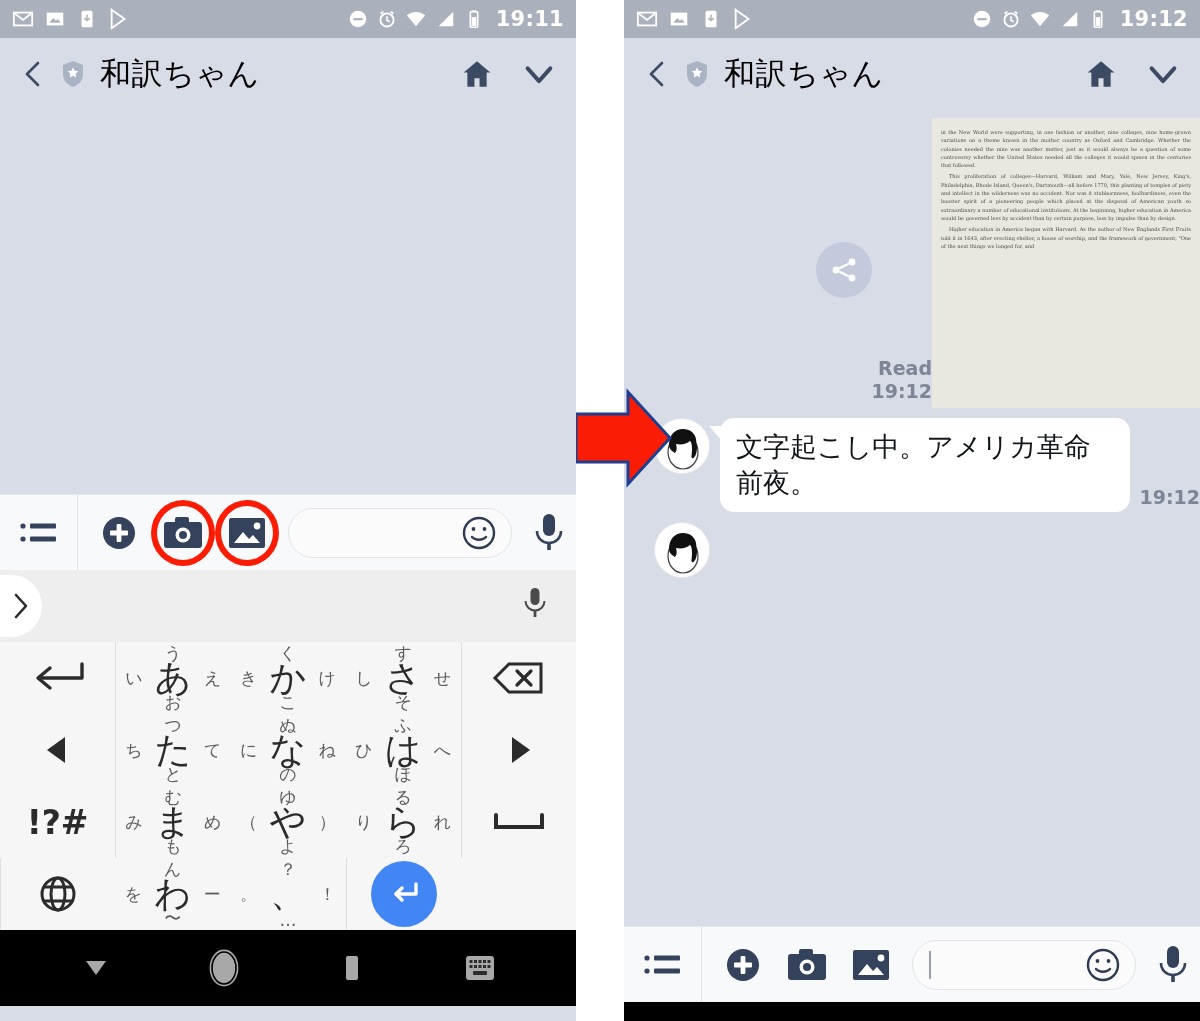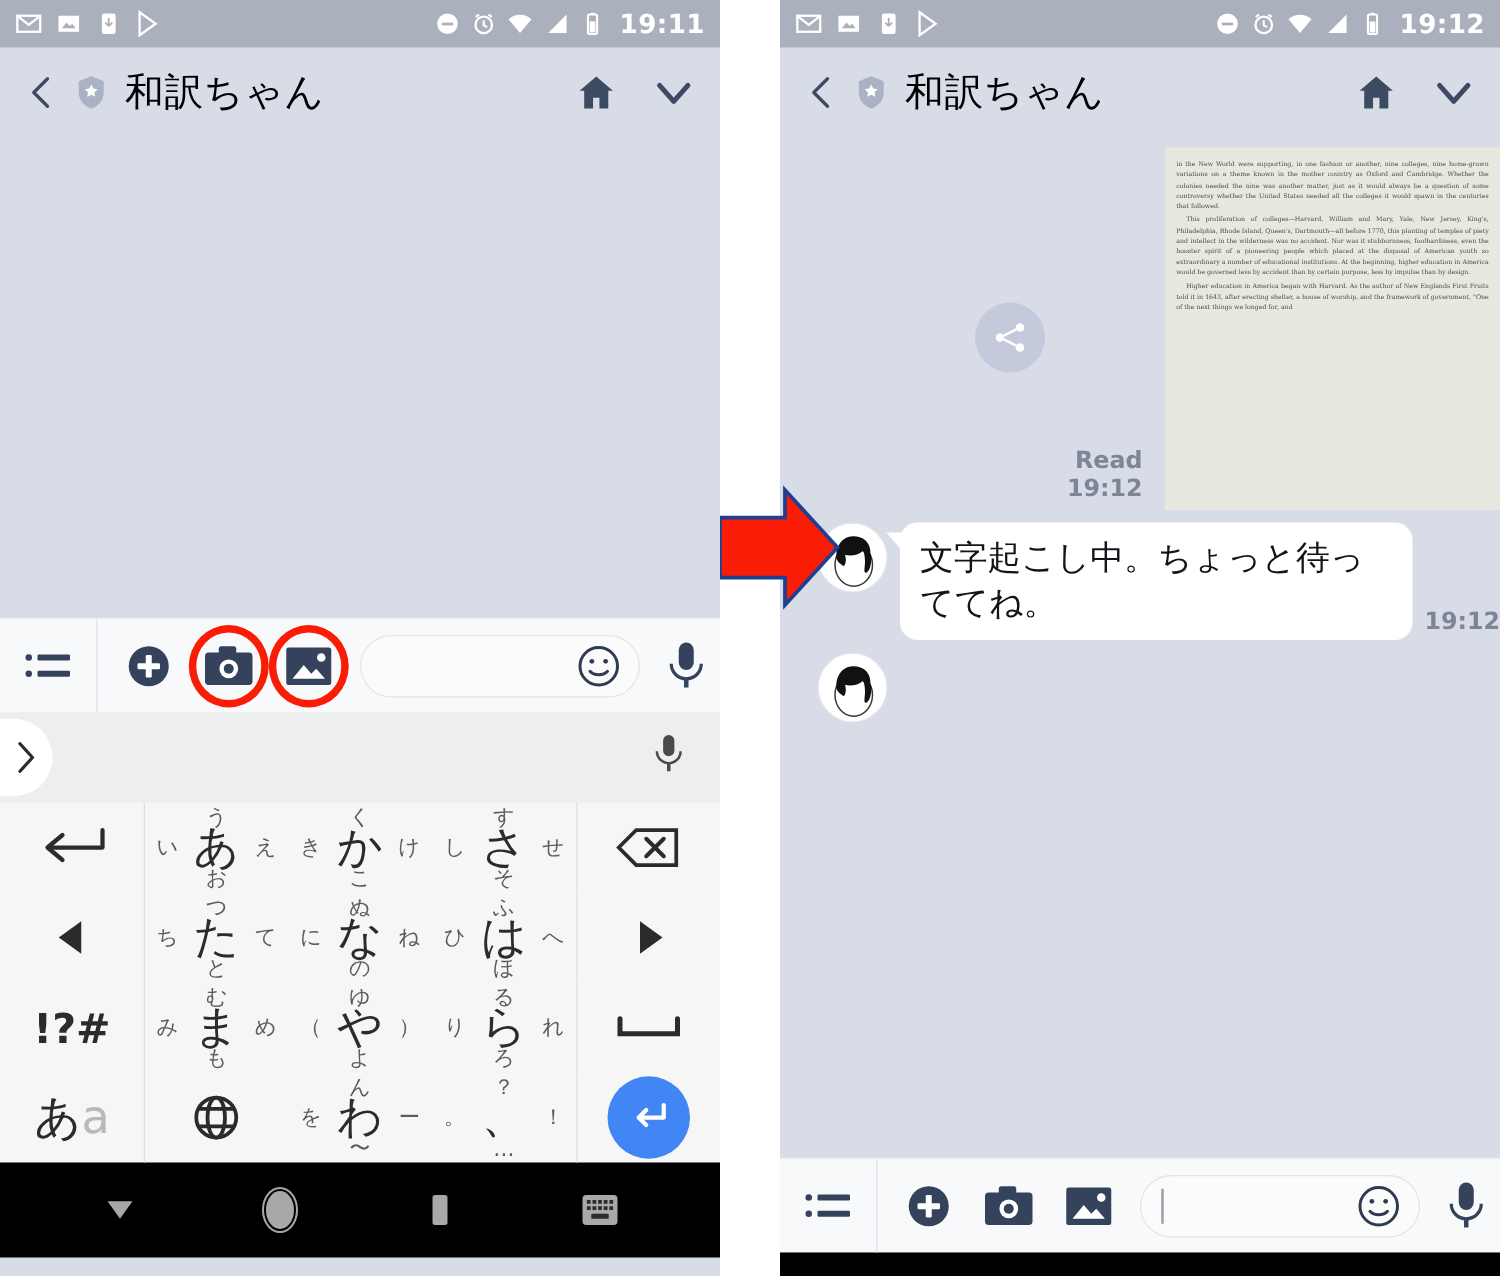--- a/index.html
+++ b/index.html
@@ -41,21 +41,21 @@
   .hd-ico { width: 34px; height: 34px; flex: none; }
 
   
   .chatbody { position: relative; background: #d8dce7; }
   .phone.left .chatbody  { height: 384px; }
   .phone.right .chatbody { height: 816px; overflow: hidden; }
 
   
   .msg-image-row {
     display: flex; align-items: flex-end; justify-content: flex-end;
-    padding: 8px 0 0 4px; gap: 18px;
+    padding: 8px 0 0 4px; gap: 0;
   }
   .share-btn {
     width: 56px; height: 56px; border-radius: 50%;
     background: #c4cadb; display:flex; align-items:center; justify-content:center;
     flex: none; margin-bottom: 110px;
   }
   .readstamp {
     font-size: 19px; font-weight: bold; color: #7d8597;
     text-align: right; line-height: 1.25; flex: none; margin-bottom: 4px;
   }
@@ -415,23 +415,20 @@
               <span class="u">る</span>
               <span class="d">ろ</span>
               <span class="l">り</span>
               <span class="r">れ</span>
             </div>
           </div>
           <div class="key sep-l">
             <svg width="56" height="30" viewBox="0 0 56 30">
               <path d="M5 8v12h46V8" fill="none" stroke="#2b2b2b" stroke-width="4" stroke-linecap="round"></path>
             </svg>
-          </div>
-          <div class="key">
-            <span class="key-aA"><span>あ</span><span class="a2">a</span></span>
           </div>
           <div class="key sep-l">
             <svg width="46" height="46" viewBox="0 0 46 46">
               <circle cx="23" cy="23" r="16" fill="none" stroke="#2b2b2b" stroke-width="3"></circle>
               <ellipse cx="23" cy="23" rx="7" ry="16" fill="none" stroke="#2b2b2b" stroke-width="3"></ellipse>
               <path d="M8 16h30M8 30h30" stroke="#2b2b2b" stroke-width="3"></path>
             </svg>
           </div>
           <div class="key">
             <div class="flick">
@@ -589,21 +586,21 @@
 
       <div class="msg-row">
         <div class="avatar">
           <svg viewBox="0 0 56 56" width="56" height="56">
             <circle cx="28" cy="28" r="27" fill="#ffffff"></circle>
             <ellipse cx="28" cy="33" rx="15" ry="17" fill="#ffffff" stroke="#3a3a3a" stroke-width="1.2"></ellipse>
             <path d="M14 26c0-10 6-16 14-16 7 0 12 4 13 10 1 5-1 9-3 11 0-5-1-8-3-9-3 3-9 4-14 3 1 3 1 7-1 9-3-2-6-4-6-8z" fill="#111111"></path>
             <path d="M39 20c3 3 4 9 2 15-1 3-3 5-4 4-1-1 0-5 0-9 0-4-1-8-2-10z" fill="#111111"></path>
           </svg>
         </div>
-        <div class="bubble">文字起こし中。ちょっと待っててね。</div>
+        <div class="bubble">文字起こし中。アメリカ革命前夜。</div>
         <div class="bubble-time">19:12</div>
       </div>
 
       <div class="msg-row">
         <div class="avatar">
           <svg viewBox="0 0 56 56" width="56" height="56">
             <circle cx="28" cy="28" r="27" fill="#ffffff"></circle>
             <ellipse cx="28" cy="33" rx="15" ry="17" fill="#ffffff" stroke="#3a3a3a" stroke-width="1.2"></ellipse>
             <path d="M14 26c0-10 6-16 14-16 7 0 12 4 13 10 1 5-1 9-3 11 0-5-1-8-3-9-3 3-9 4-14 3 1 3 1 7-1 9-3-2-6-4-6-8z" fill="#111111"></path>
             <path d="M39 20c3 3 4 9 2 15-1 3-3 5-4 4-1-1 0-5 0-9 0-4-1-8-2-10z" fill="#111111"></path>

